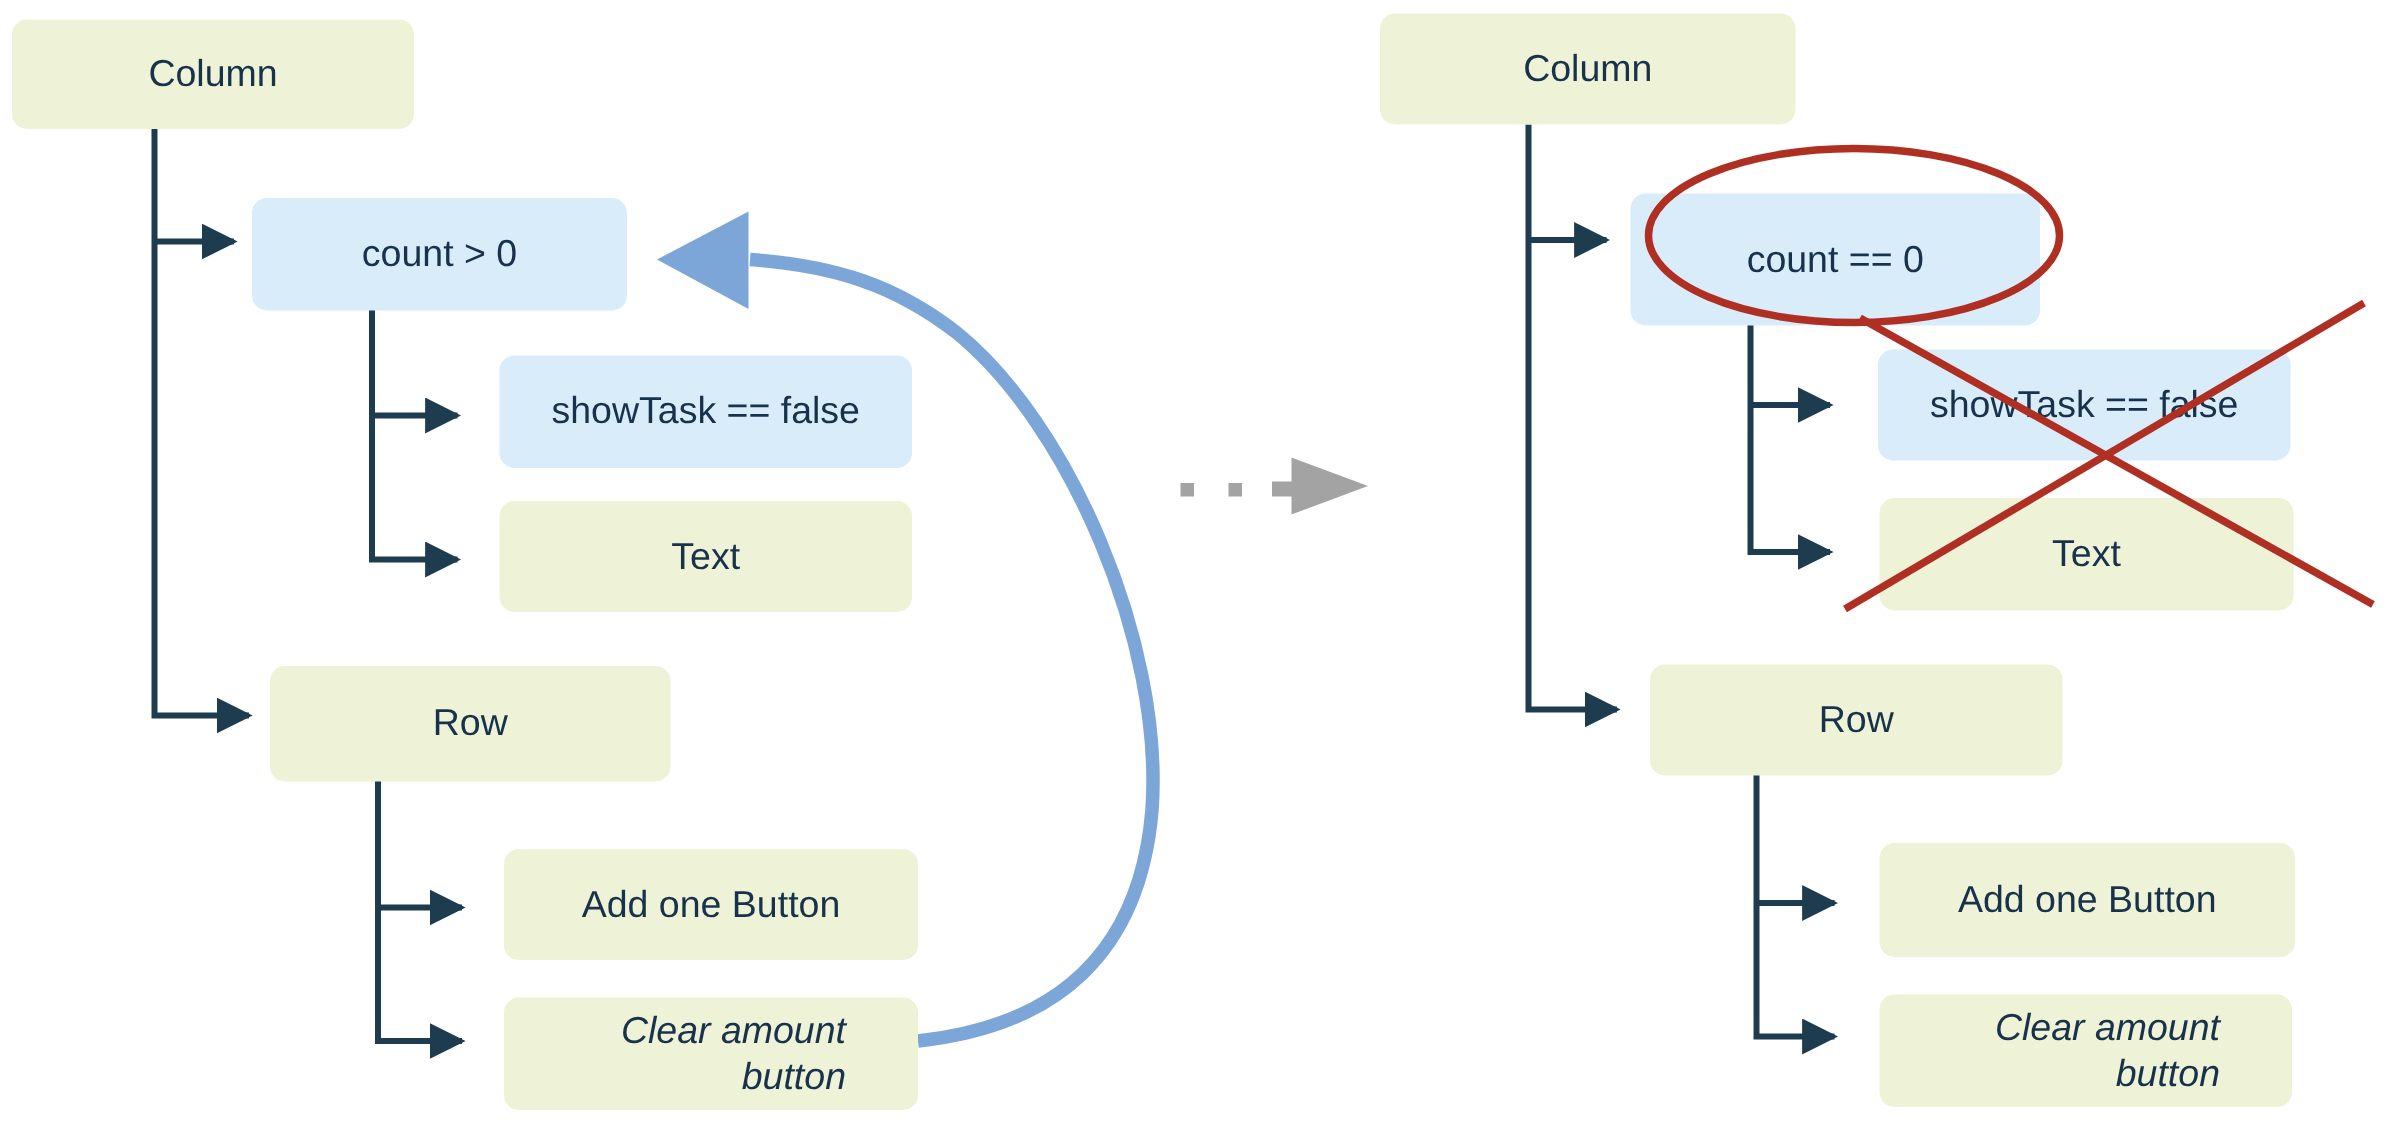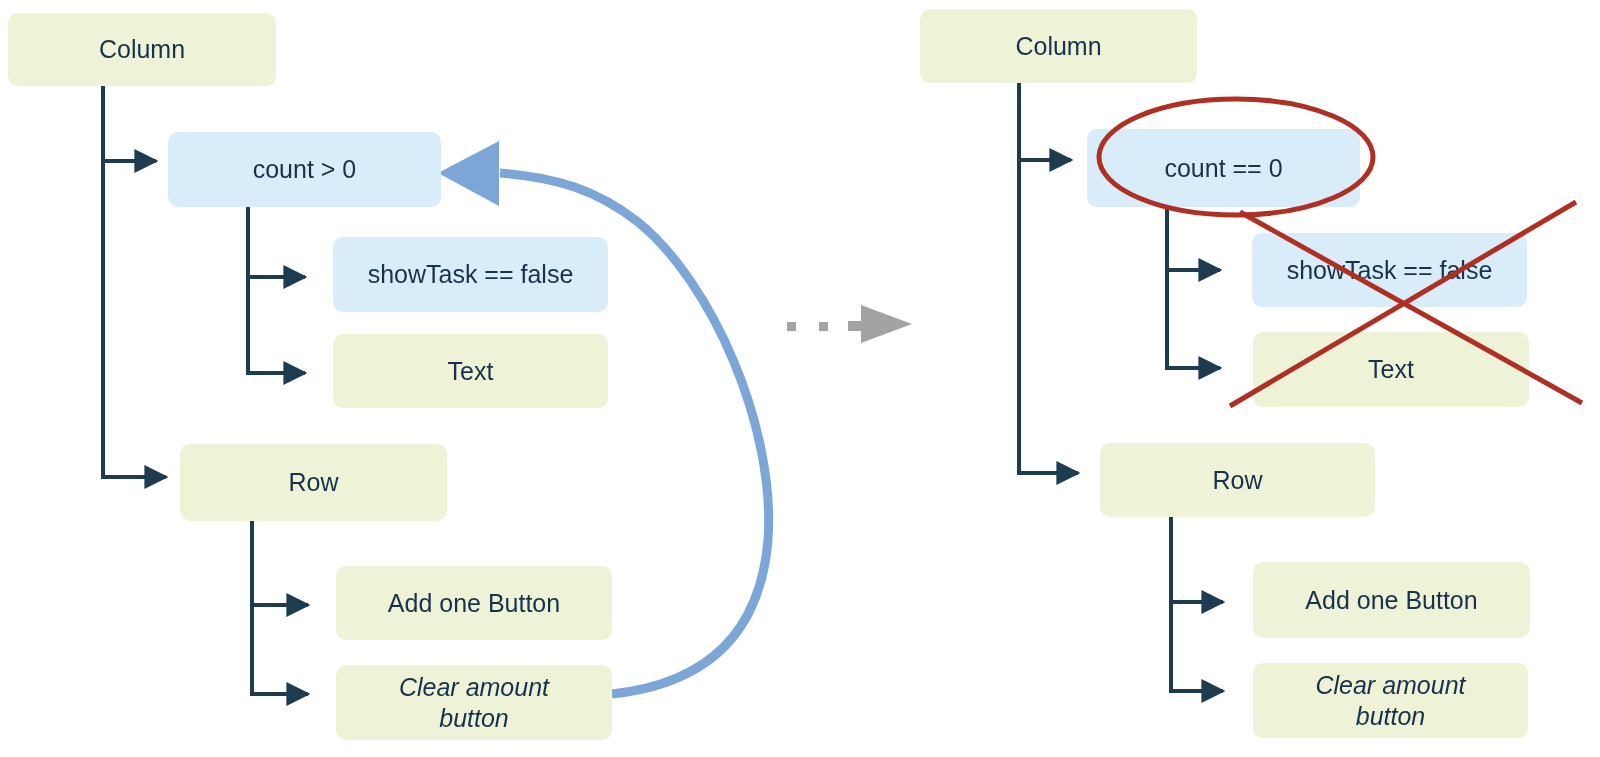--- a/index.html
+++ b/index.html
@@ -17,49 +17,49 @@
     position:relative;width:1600px;height:757px;overflow:hidden;
     background:var(--page-bg,#fff);
     font-family:"Liberation Sans","DejaVu Sans",sans-serif;
   }
   svg.layer{position:absolute;left:0;top:0;width:1600px;height:757px;pointer-events:none;}
   .under{z-index:0;}
   .over{z-index:2;}
   .node{
     position:absolute;z-index:1;
     display:flex;align-items:center;justify-content:center;
-    text-align:center;
+    text-align:right;
     border-radius:10px;
     color:var(--label-text,#17324a);
     font-size:25px;line-height:31px;
     box-sizing:border-box;
     padding:0 14px;
   }
   .widget{background:var(--widget-box,#eef2d6);}
   .condition{background:var(--condition-box,#d9ecfa);}
   .narrowpad{padding:0 48px;font-style:italic;}
   .tree-line{stroke:var(--connector,#1e3c50);stroke-width:4;fill:none;}
   .arrowhead-fill{fill:var(--connector,#1e3c50);}
   .loop-path{stroke:var(--loop-arrow,#7ca6d8);stroke-width:9;fill:none;}
   .loop-head{fill:var(--loop-arrow,#7ca6d8);}
   .trans{fill:var(--transition-arrow,#a3a3a3);}
   .red-stroke{stroke:var(--annotation,#b02f23);stroke-width:5;fill:none;}
 
   
   .l-column{left:8px;top:13px;width:268px;height:73px;}
-  .l-count{left:168px;top:132px;width:273px;height:75px;}
+  .l-count{left:168px;top:132px;width:250px;height:75px;}
   .l-showtask{left:333px;top:237px;width:275px;height:75px;}
   .l-text{left:333px;top:334px;width:275px;height:74px;}
   .l-row{left:180px;top:444px;width:267px;height:77px;}
   .l-addone{left:336px;top:566px;width:276px;height:74px;}
   .l-clear{left:336px;top:665px;width:276px;height:75px;}
 
   
   .r-column{left:920px;top:9px;width:277px;height:74px;}
-  .r-count{left:1087px;top:129px;width:273px;height:78px;}
+  .r-count{left:1087px;top:129px;width:273px;height:88px;}
   .r-showtask{left:1252px;top:233px;width:275px;height:74px;}
   .r-text{left:1253px;top:332px;width:276px;height:75px;}
   .r-row{left:1100px;top:443px;width:275px;height:74px;}
   .r-addone{left:1253px;top:562px;width:277px;height:76px;}
   .r-clear{left:1253px;top:663px;width:275px;height:75px;}
 </style>
 </head>
 <body>
 
 <div class="canvas">

